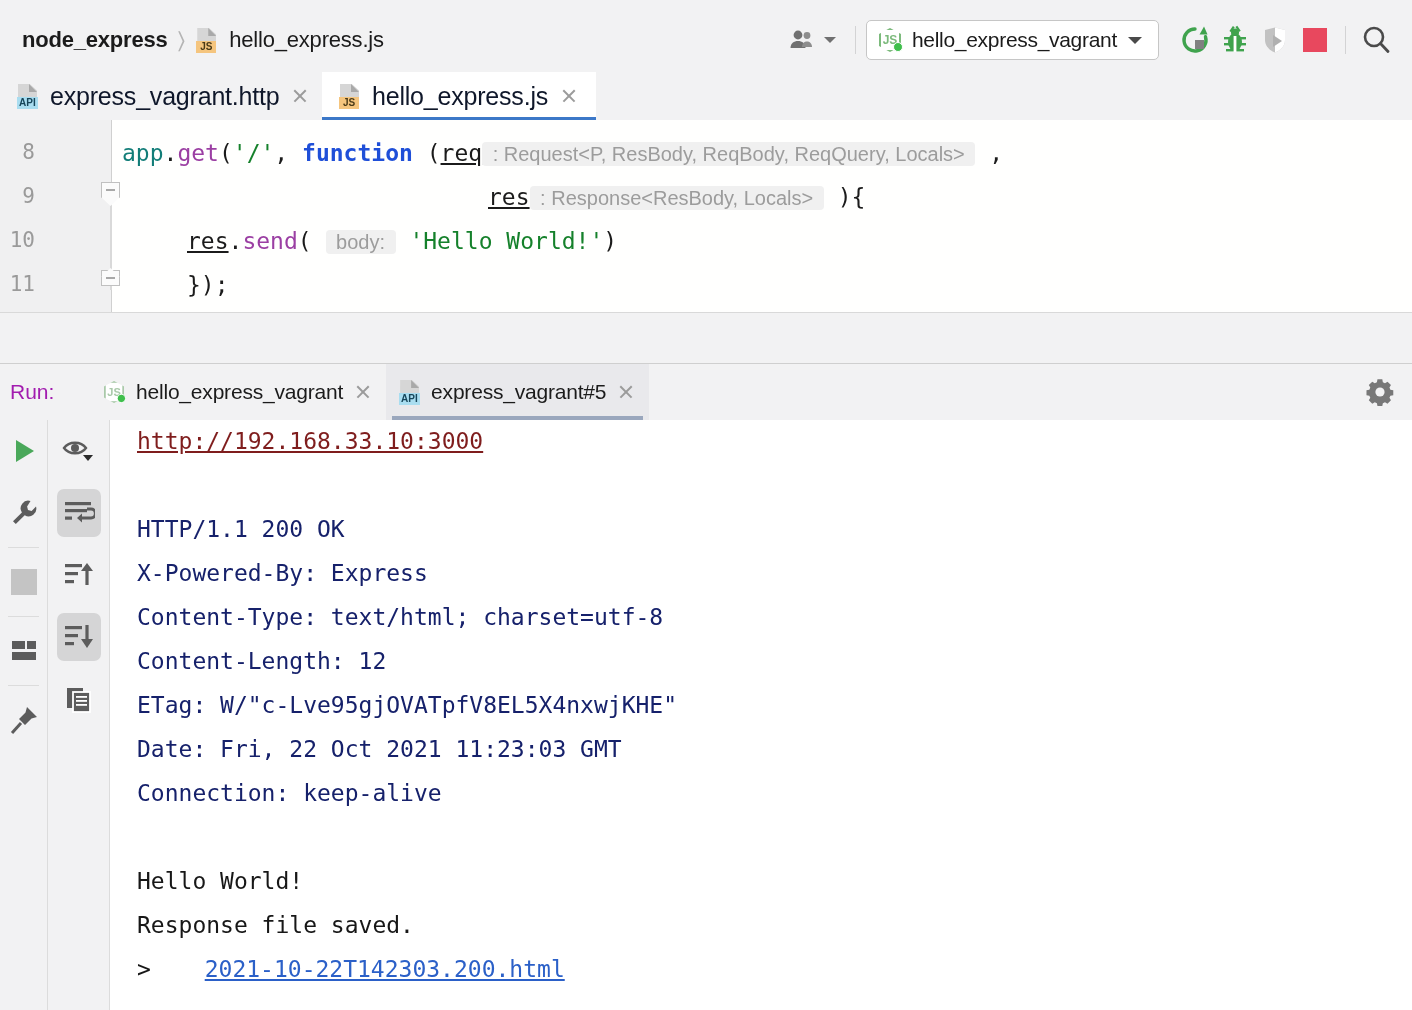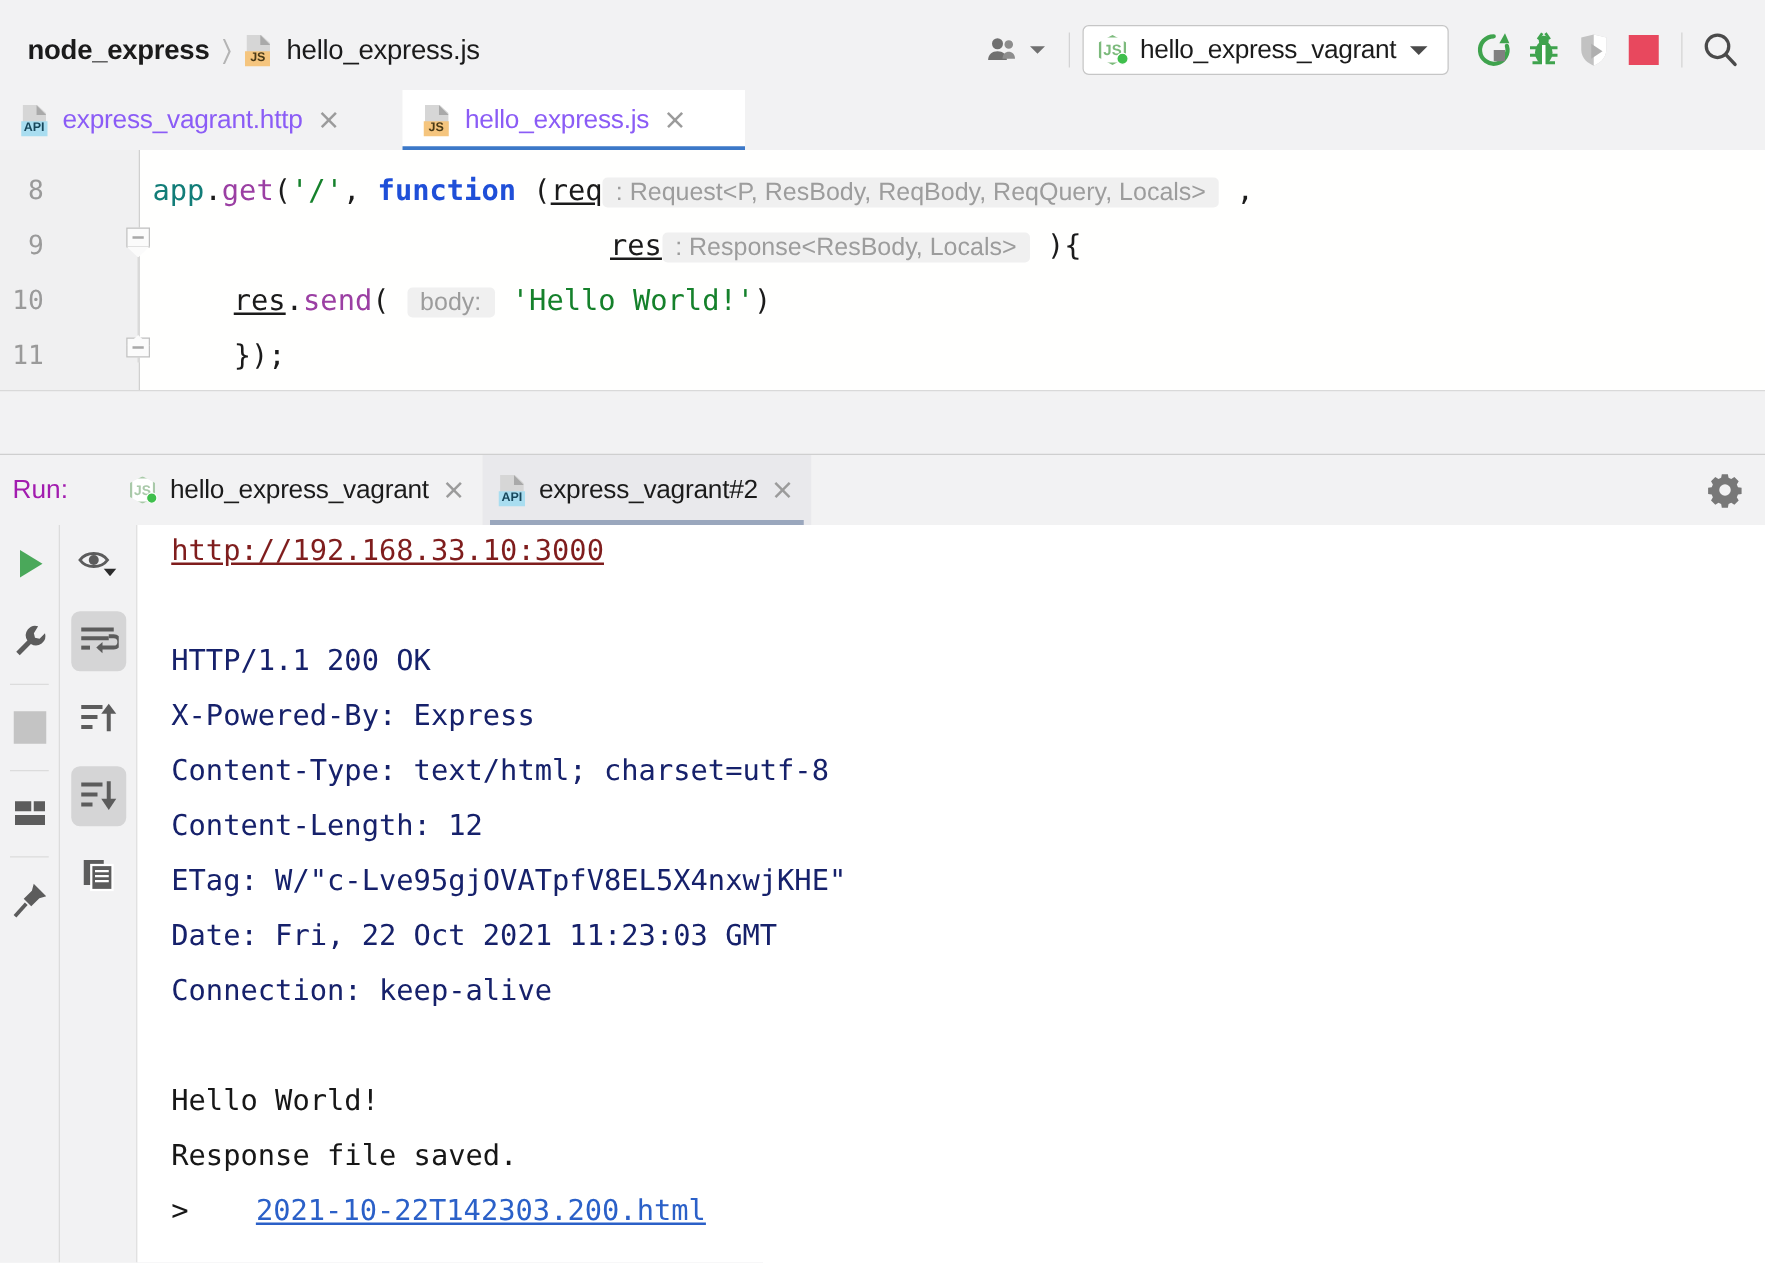--- a/index.html
+++ b/index.html
@@ -73,21 +73,21 @@
     background: #f2f2f3;
   }
   .etab {
     position: absolute; top: 0; height: 48px;
     display: flex; align-items: center; gap: 10px; padding: 0 14px 0 16px;
   }
   .etab.selected { background: #ffffff; }
   .etab.selected::after {
     content: ""; position: absolute; left: 0; right: 0; bottom: 0; height: 3px; background: #3c78c8;
   }
-  .etab-label { font-size: 21px; color: #8b5cf6; letter-spacing: -0.2px; white-space: nowrap; }
+  .etab-label { font-size: 25px; color: #0f172a; letter-spacing: -0.2px; white-space: nowrap; }
   .tab-x { width: 22px; height: 22px; position: relative; flex: 0 0 auto; }
   .tab-x::before, .tab-x::after {
     content: ""; position: absolute; left: 3px; top: 10px; width: 16px; height: 1.8px;
     background: #9b9b9b;
   }
   .tab-x::before { transform: rotate(45deg); }
   .tab-x::after  { transform: rotate(-45deg); }
 
   
   .editor {
@@ -341,21 +341,21 @@
       <span class="rtab-label">hello_express_vagrant</span>
       <span class="tab-x"></span>
     </div>
 
     <div class="rtab selected">
       <span class="ficon">
         <span class="page"></span>
           <span class="fold"></span>
           <span class="lbl api">API</span>
       </span>
-      <span class="rtab-label">express_vagrant#2</span>
+      <span class="rtab-label">express_vagrant#5</span>
       <span class="tab-x"></span>
     </div>
 
     <div class="gear-btn icon-btn">
       <svg width="30" height="30" viewBox="0 0 30 30">
         <path d="M12.4 2.5h5.2l.6 3.1 2.3 1 2.7-1.6 3.7 3.7-1.6 2.7 1 2.3 3.1.6v5.2l-3.1.6-1 2.3 1.6 2.7-3.7 3.7-2.7-1.6-2.3 1-.6 3.1h-5.2l-.6-3.1-2.3-1-2.7 1.6-3.7-3.7 1.6-2.7-1-2.3-3.1-.6v-5.2l3.1-.6 1-2.3-1.6-2.7 3.7-3.7 2.7 1.6 2.3-1z" fill="#787878" transform="scale(0.93) translate(1,0)"></path>
         <circle cx="15" cy="15" r="4.6" fill="#f2f2f3"></circle>
       </svg>
     </div>
   </div>

